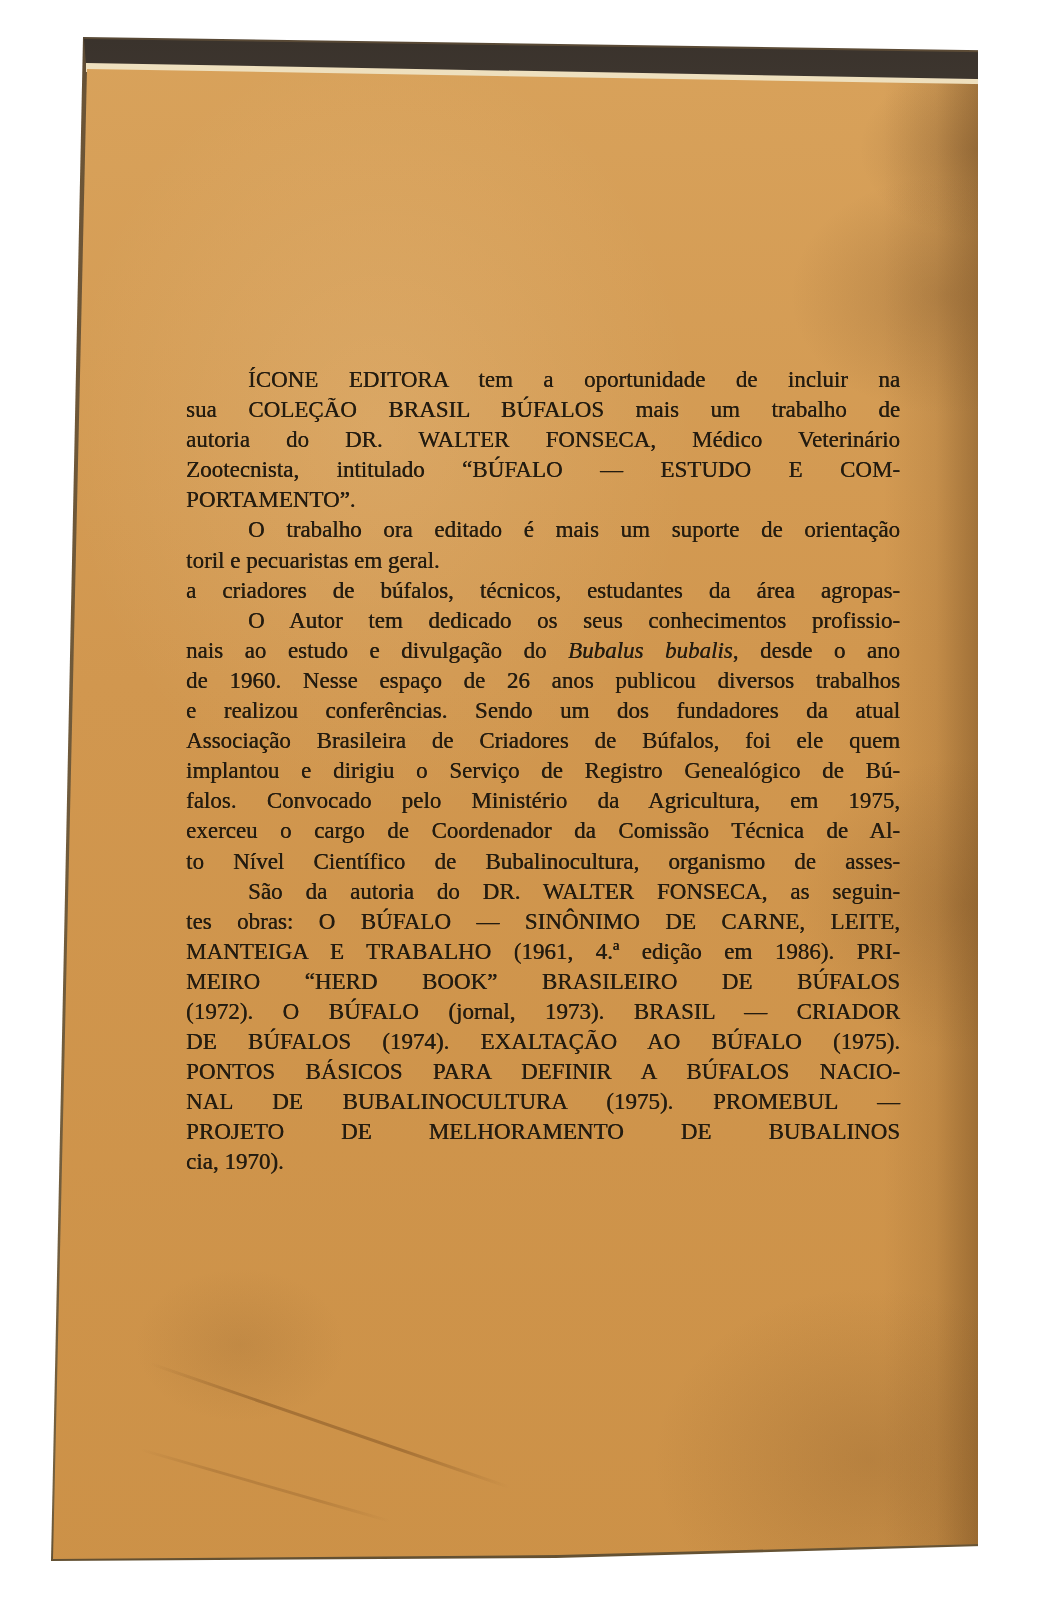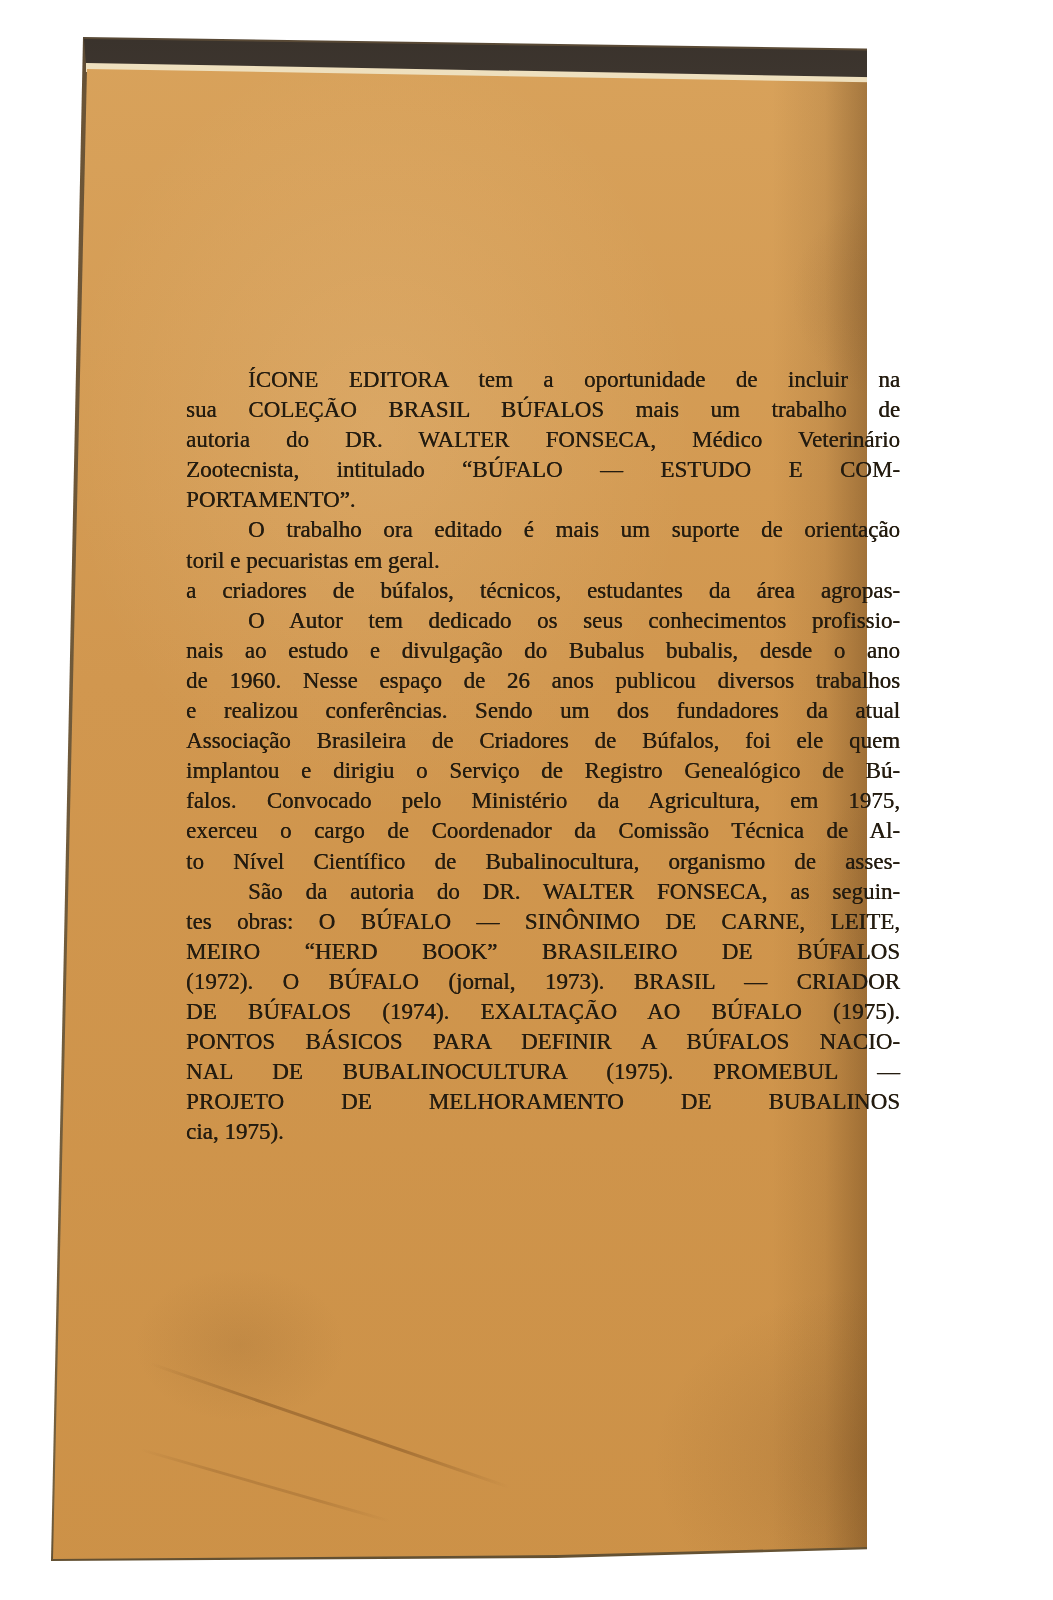--- a/index.html
+++ b/index.html
@@ -15,21 +15,21 @@
   }
   *{margin:0;padding:0;box-sizing:border-box;}
   html,body{width:1053px;height:1600px;}
   body{
     background:var(--bg);
     font-family:"Liberation Serif", serif;
     overflow:hidden;
     position:relative;
   }
   .stage{position:absolute;left:0;top:0;width:1053px;height:1600px;}
-  .layer{position:absolute;left:0;top:0;width:867px;height:1600px;}
+  .layer{position:absolute;left:0;top:0;width:978px;height:1600px;}
 
   
   .book-outline{
     clip-path:polygon(83px 37px,1028px 51px,1032px 84px,1018px 1545px,556px 1558px,51px 1561px);
     background:linear-gradient(to bottom,#4a4034,#6b5436 6%,#74603f 94%,#564428);
   }
   
   .spine-top{
     clip-path:polygon(84px 39px,1027px 53px,1030px 82px,86px 65px);
     background:linear-gradient(to bottom,#37302a,#6e6251 45%,#5a4f40 78%,#433a2e);
@@ -63,21 +63,21 @@
   .text-block{
     position:absolute;left:186px;top:365px;width:714px;
     color:var(--ink);
     font-size:23px;
     line-height:30.1px;
     text-shadow:0.35px 0 0 currentColor;
   }
   .line{text-align:justify;text-align-last:justify;white-space:normal;}
   .line.indent{padding-left:62px;}
   .line.pend{text-align-last:left;}
-  .seg-italic{}
+  .seg-italic{font-style:italic;}
 </style>
 </head>
 <body>
 
 <div class="stage">
   <div class="layer book-outline"></div>
   <div class="layer spine-top"></div>
   <div class="layer page-edge"></div>
   <div class="layer cover">
     <div class="crease crease-1"></div>
@@ -95,22 +95,23 @@
         <div class="line"><span>nais ao estudo e divulgação do </span><span class="seg-italic">Bubalus bubalis</span><span>, desde o ano</span></div>
         <div class="line"><span>de 1960. Nesse espaço de 26 anos publicou diversos trabalhos</span></div>
         <div class="line"><span>e realizou conferências. Sendo um dos fundadores da atual</span></div>
         <div class="line"><span>Associação Brasileira de Criadores de Búfalos, foi ele quem</span></div>
         <div class="line"><span>implantou e dirigiu o Serviço de Registro Genealógico de Bú-</span></div>
         <div class="line"><span>falos. Convocado pelo Ministério da Agricultura, em 1975,</span></div>
         <div class="line"><span>exerceu o cargo de Coordenador da Comissão Técnica de Al-</span></div>
         <div class="line"><span>to Nível Científico de Bubalinocultura, organismo de asses-</span></div>
         <div class="line indent"><span>São da autoria do DR. WALTER FONSECA, as seguin-</span></div>
         <div class="line"><span>tes obras: O BÚFALO — SINÔNIMO DE CARNE, LEITE,</span></div>
+        <div class="line"><span>MANTEIGA E TRABALHO (1961, 4.ª edição em 1986). PRI-</span></div>
         <div class="line"><span>MEIRO “HERD BOOK” BRASILEIRO DE BÚFALOS</span></div>
         <div class="line"><span>(1972). O BÚFALO (jornal, 1973). BRASIL — CRIADOR</span></div>
         <div class="line"><span>DE BÚFALOS (1974). EXALTAÇÃO AO BÚFALO (1975).</span></div>
         <div class="line"><span>PONTOS BÁSICOS PARA DEFINIR A BÚFALOS NACIO-</span></div>
         <div class="line"><span>NAL DE BUBALINOCULTURA (1975). PROMEBUL —</span></div>
         <div class="line"><span>PROJETO DE MELHORAMENTO DE BUBALINOS</span></div>
-        <div class="line pend"><span>cia, 1975).</span></div>
+        <div class="line pend"><span>cia, 1970).</span></div>
       </div>
   </div>
 </div>
 
 </body></html>

